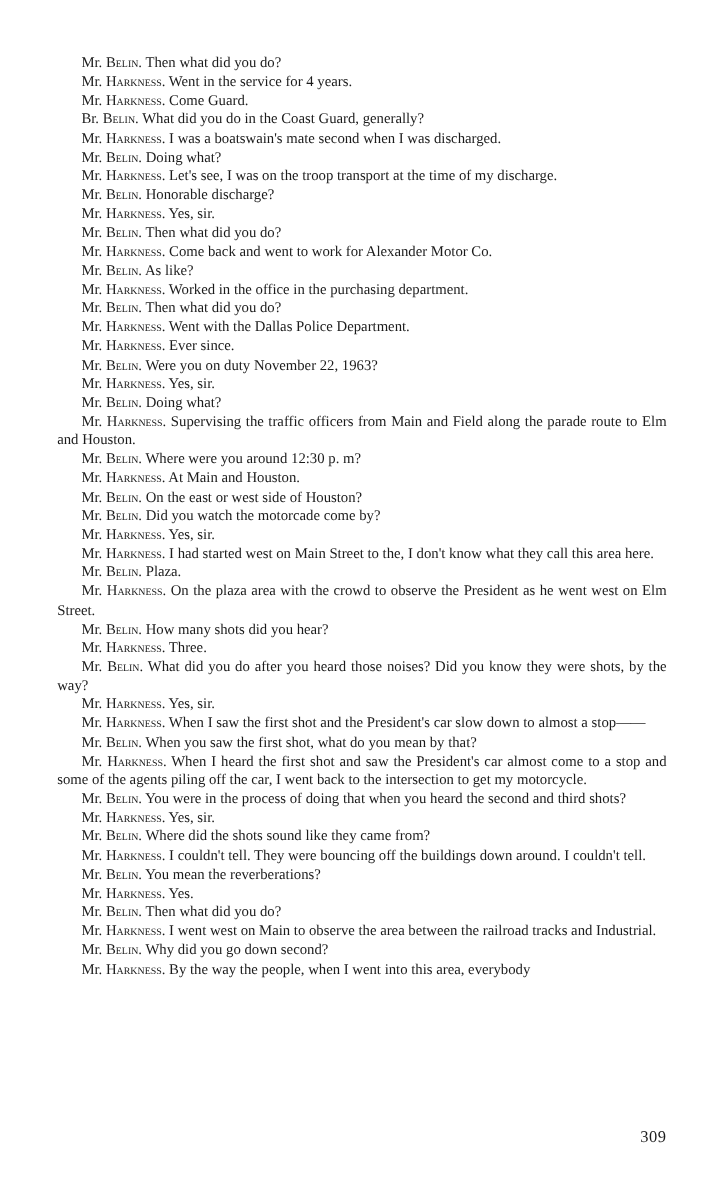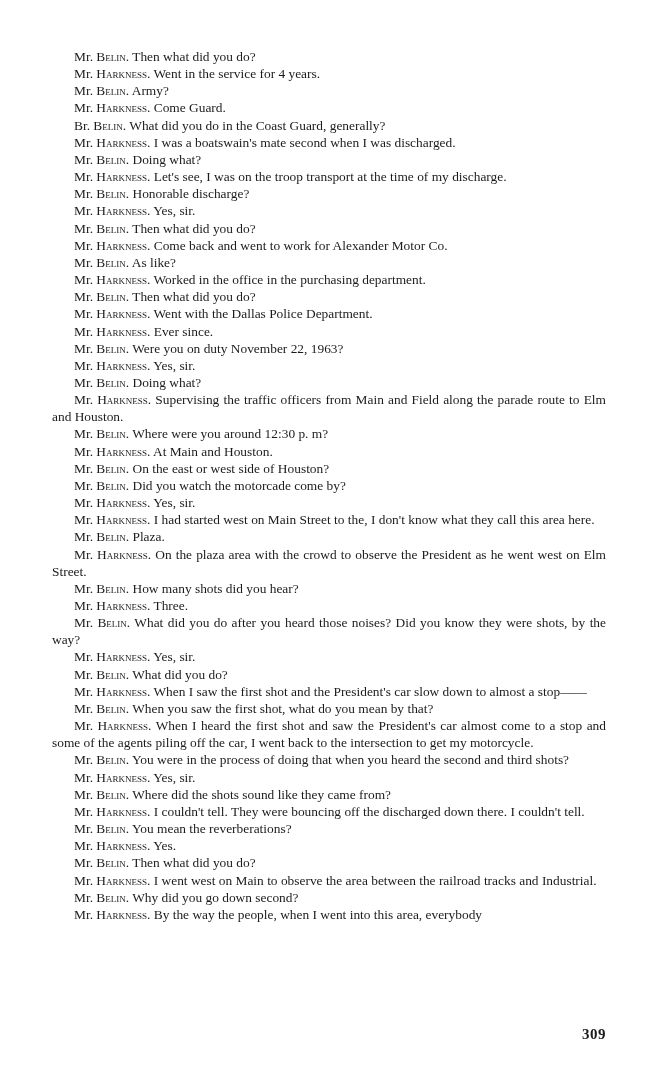--- a/index.html
+++ b/index.html
@@ -43,31 +43,29 @@
     font-variant: normal;
   }
   .page-number {
     position: absolute;
     right: 56px;
     bottom: 38px;
     font-size: 15px;
     letter-spacing: 0.5px;
     font-family: "Liberation Serif", serif;
     color: #1b1b1b;
-    font-weight: bold;
   }
 </style>
 </head>
 <body>
 
 <div class="page">
   <div class="transcript" id="transcript">
       <p class="qa"><span class="sp-prefix">Mr. </span><span class="speaker">Belin.</span><span> Then what did you do?</span></p>
       <p class="qa"><span class="sp-prefix">Mr. </span><span class="speaker">Harkness.</span><span> Went in the service for 4 years.</span></p>
-      <p class="qa"><span class="sp-prefix">Mr. </span><span class="speaker">Belin.</span><span> Army?</span></p>
       <p class="qa"><span class="sp-prefix">Mr. </span><span class="speaker">Harkness.</span><span> Come Guard.</span></p>
       <p class="qa"><span class="sp-prefix">Br. </span><span class="speaker">Belin.</span><span> What did you do in the Coast Guard, generally?</span></p>
       <p class="qa"><span class="sp-prefix">Mr. </span><span class="speaker">Harkness.</span><span> I was a boatswain's mate second when I was discharged.</span></p>
       <p class="qa"><span class="sp-prefix">Mr. </span><span class="speaker">Belin.</span><span> Doing what?</span></p>
       <p class="qa"><span class="sp-prefix">Mr. </span><span class="speaker">Harkness.</span><span> Let's see, I was on the troop transport at the time of my discharge.</span></p>
       <p class="qa"><span class="sp-prefix">Mr. </span><span class="speaker">Belin.</span><span> Honorable discharge?</span></p>
       <p class="qa"><span class="sp-prefix">Mr. </span><span class="speaker">Harkness.</span><span> Yes, sir.</span></p>
       <p class="qa"><span class="sp-prefix">Mr. </span><span class="speaker">Belin.</span><span> Then what did you do?</span></p>
       <p class="qa"><span class="sp-prefix">Mr. </span><span class="speaker">Harkness.</span><span> Come back and went to work for Alexander Motor Co.</span></p>
       <p class="qa"><span class="sp-prefix">Mr. </span><span class="speaker">Belin.</span><span> As like?</span></p>
@@ -84,28 +82,27 @@
       <p class="qa"><span class="sp-prefix">Mr. </span><span class="speaker">Belin.</span><span> On the east or west side of Houston?</span></p>
       <p class="qa"><span class="sp-prefix">Mr. </span><span class="speaker">Belin.</span><span> Did you watch the motorcade come by?</span></p>
       <p class="qa"><span class="sp-prefix">Mr. </span><span class="speaker">Harkness.</span><span> Yes, sir.</span></p>
       <p class="qa"><span class="sp-prefix">Mr. </span><span class="speaker">Harkness.</span><span> I had started west on Main Street to the, I don't know what they call this area here.</span></p>
       <p class="qa"><span class="sp-prefix">Mr. </span><span class="speaker">Belin.</span><span> Plaza.</span></p>
       <p class="qa"><span class="sp-prefix">Mr. </span><span class="speaker">Harkness.</span><span> On the plaza area with the crowd to observe the President as he went west on Elm Street.</span></p>
       <p class="qa"><span class="sp-prefix">Mr. </span><span class="speaker">Belin.</span><span> How many shots did you hear?</span></p>
       <p class="qa"><span class="sp-prefix">Mr. </span><span class="speaker">Harkness.</span><span> Three.</span></p>
       <p class="qa"><span class="sp-prefix">Mr. </span><span class="speaker">Belin.</span><span> What did you do after you heard those noises?  Did you know they were shots, by the way?</span></p>
       <p class="qa"><span class="sp-prefix">Mr. </span><span class="speaker">Harkness.</span><span> Yes, sir.</span></p>
-      <p class="qa"><span class="sp-prefix">Mr. </span><span class="speaker">Belin.</span><span> What did you do?</span></p>
       <p class="qa"><span class="sp-prefix">Mr. </span><span class="speaker">Harkness.</span><span> When I saw the first shot and the President's car slow down to almost a stop——</span></p>
       <p class="qa"><span class="sp-prefix">Mr. </span><span class="speaker">Belin.</span><span> When you saw the first shot, what do you mean by that?</span></p>
       <p class="qa"><span class="sp-prefix">Mr. </span><span class="speaker">Harkness.</span><span> When I heard the first shot and saw the President's car almost come to a stop and some of the agents piling off the car, I went back to the intersection to get my motorcycle.</span></p>
       <p class="qa"><span class="sp-prefix">Mr. </span><span class="speaker">Belin.</span><span> You were in the process of doing that when you heard the second and third shots?</span></p>
       <p class="qa"><span class="sp-prefix">Mr. </span><span class="speaker">Harkness.</span><span> Yes, sir.</span></p>
       <p class="qa"><span class="sp-prefix">Mr. </span><span class="speaker">Belin.</span><span> Where did the shots sound like they came from?</span></p>
-      <p class="qa"><span class="sp-prefix">Mr. </span><span class="speaker">Harkness.</span><span> I couldn't tell.   They were bouncing off the discharged down there.   I couldn't tell.</span></p>
+      <p class="qa"><span class="sp-prefix">Mr. </span><span class="speaker">Harkness.</span><span> I couldn't tell.   They were bouncing off the buildings down around.   I couldn't tell.</span></p>
       <p class="qa"><span class="sp-prefix">Mr. </span><span class="speaker">Belin.</span><span> You mean the reverberations?</span></p>
       <p class="qa"><span class="sp-prefix">Mr. </span><span class="speaker">Harkness.</span><span> Yes.</span></p>
       <p class="qa"><span class="sp-prefix">Mr. </span><span class="speaker">Belin.</span><span> Then what did you do?</span></p>
       <p class="qa"><span class="sp-prefix">Mr. </span><span class="speaker">Harkness.</span><span> I went west on Main to observe the area between the railroad tracks and Industrial.</span></p>
       <p class="qa"><span class="sp-prefix">Mr. </span><span class="speaker">Belin.</span><span> Why did you go down second?</span></p>
       <p class="qa"><span class="sp-prefix">Mr. </span><span class="speaker">Harkness.</span><span> By the way the people, when I went into this area, everybody</span></p>
     </div>
   <div class="page-number">309</div>
 </div>
 

